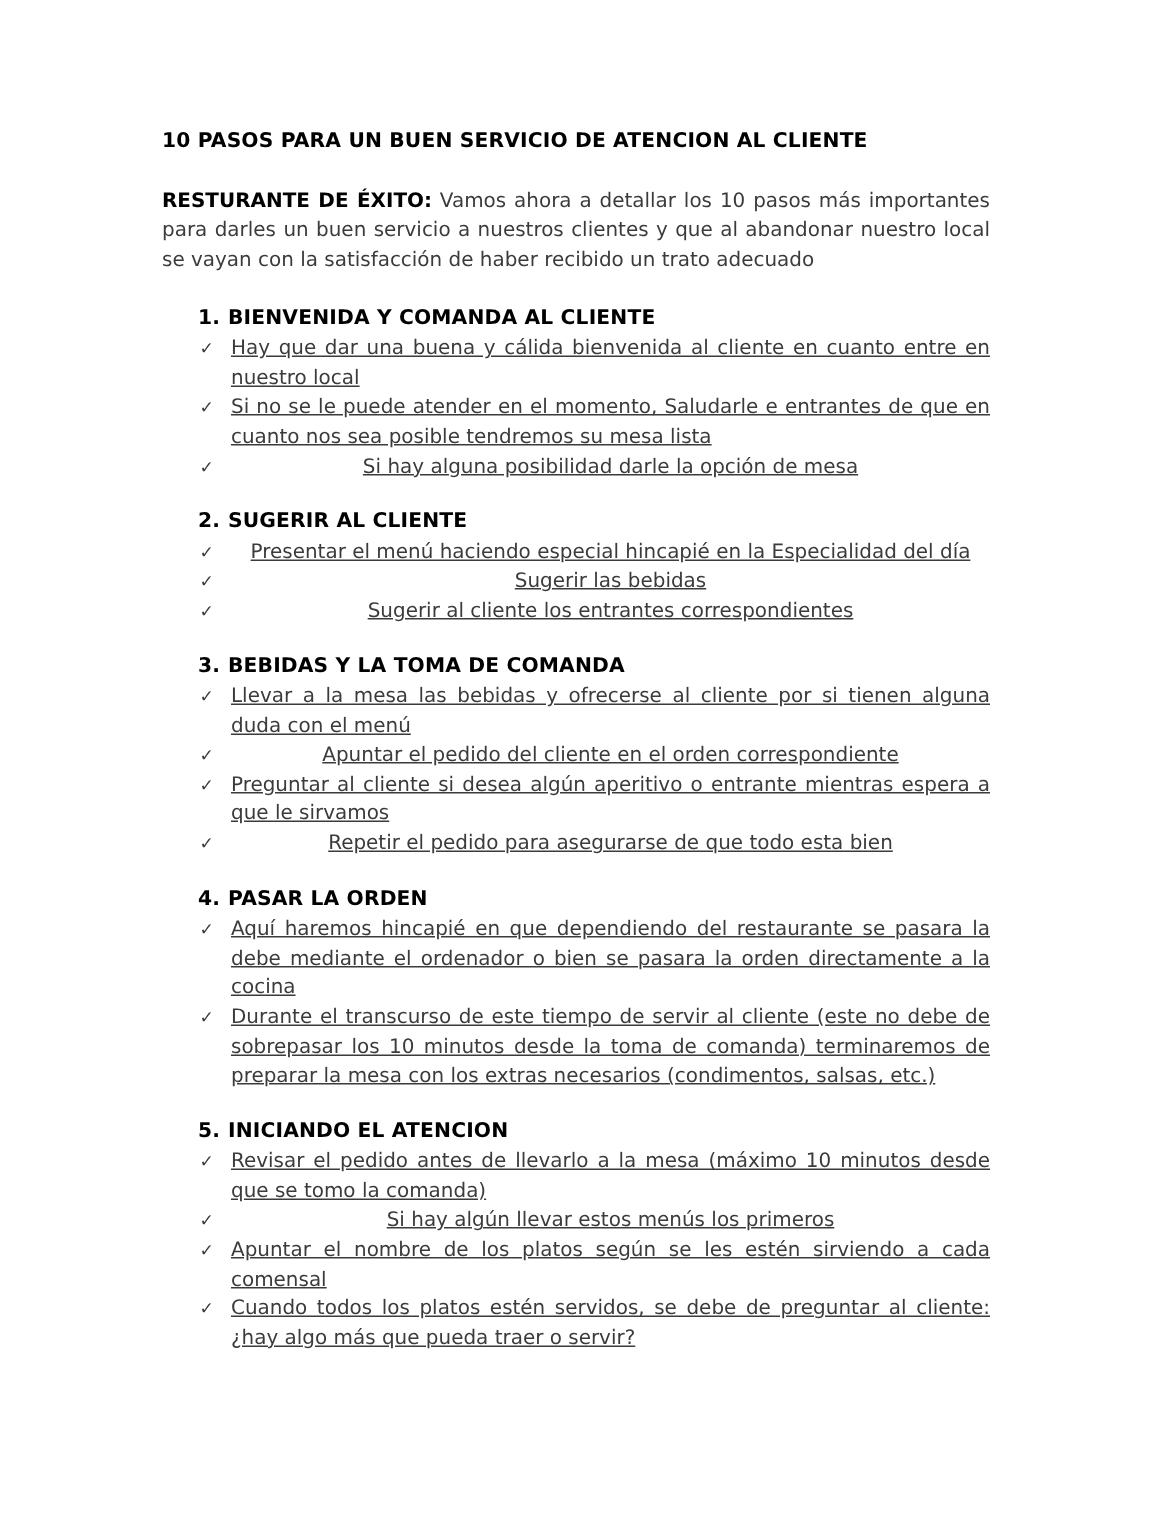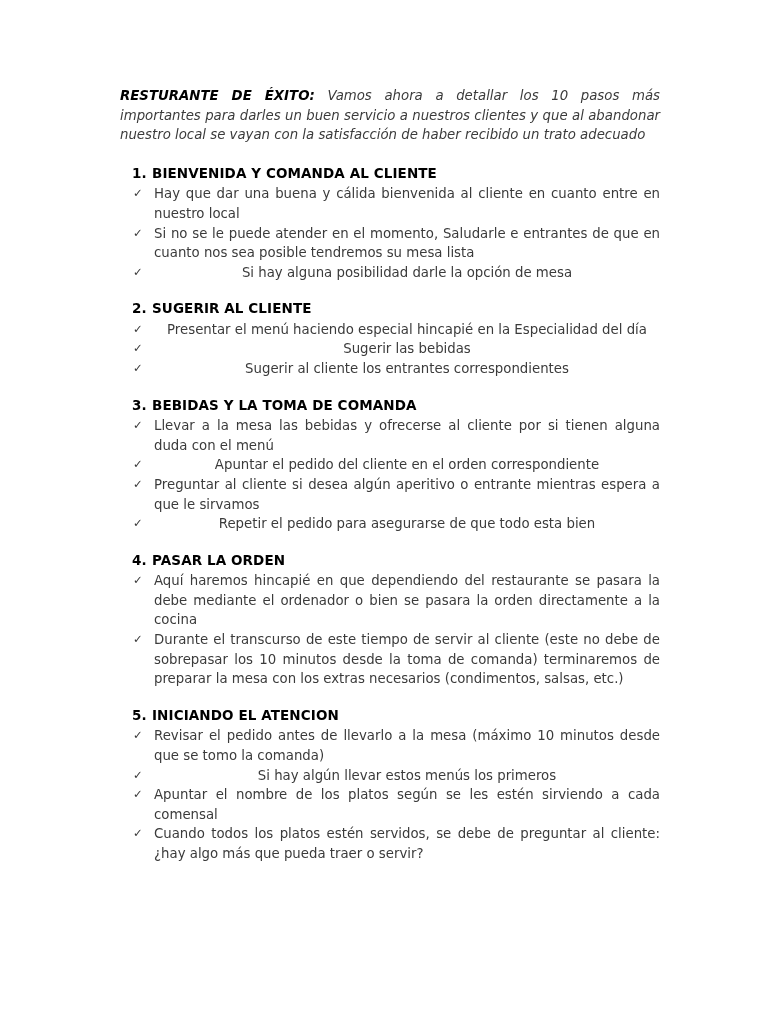--- a/index.html
+++ b/index.html
@@ -32,22 +32,21 @@
     line-height: 1.25;
     margin: 0 0 22px 0;
     text-align: left;
   }
 
   .intro {
     font-size: 13.3px;
     line-height: 19.6px;
     text-align: justify;
     color: #3b3b3b;
-    margin: 0 0 20px 12px;
-    font-style: italic;
+    margin: 0 0 20px 0;
   }
   .intro .lead {
     font-weight: bold;
     color: #000000;
   }
 
   .section {
     margin: 0 0 0 0;
   }
   .section + .section {
@@ -93,30 +92,32 @@
     margin-left: 25px;
     font-size: 11.5px;
     line-height: 19.6px;
     color: #3b3b3b;
     text-align: left;
   }
   .bullet .btext {
     flex: 1 1 auto;
     text-align: justify;
     text-justify: inter-word;
+    text-decoration: underline;
   }
   .bullet .btext.nojust {
     text-align: center;
   }
 </style>
 </head>
 <body>
 
 <div class="page">
 
+  <h1 class="doc-title">10 PASOS PARA UN BUEN SERVICIO DE ATENCION AL CLIENTE</h1>
 
   <p class="intro">
     <span class="lead">RESTURANTE DE ÉXITO:</span><span> Vamos ahora a detallar los 10 pasos más importantes para darles un buen servicio a nuestros clientes y que al abandonar nuestro local se vayan con la satisfacción de haber recibido un trato adecuado</span>
   </p>
 
   <div id="sections-container">
       <div class="section">
         <div class="section-heading">
           <span class="num">1.</span>
           <span class="htext">BIENVENIDA Y COMANDA AL CLIENTE</span>

